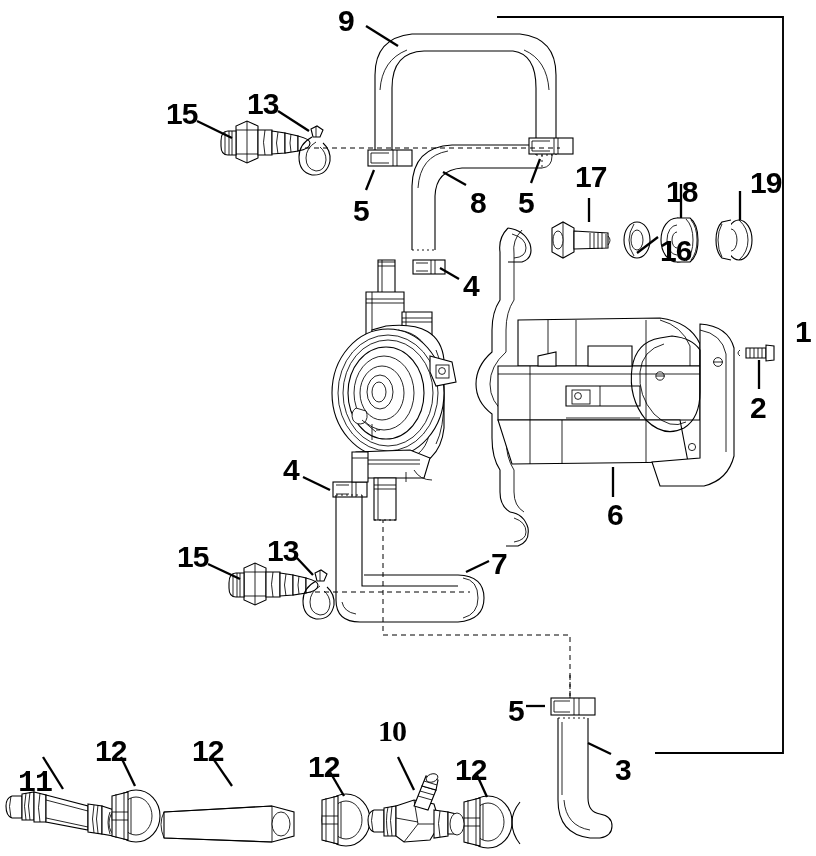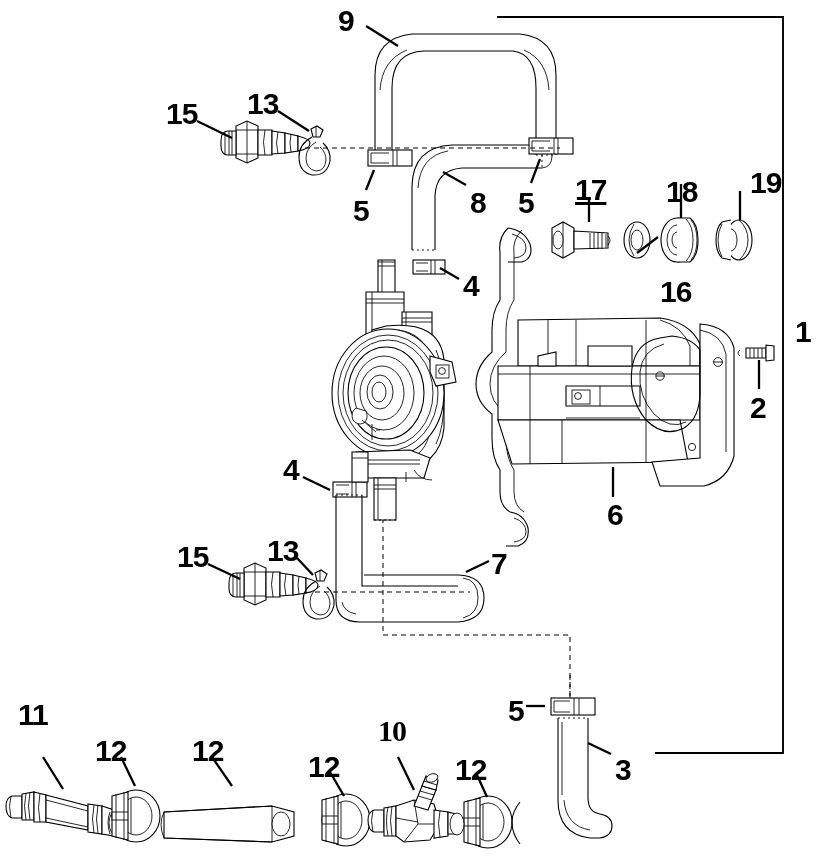--- a/index.html
+++ b/index.html
@@ -486,34 +486,34 @@
       <path class="lead" d="M477 775 L487 797"></path>
     </g>
   </svg>
 
   <div class="callout" style="left:338px; top:6px;">9</div>
   <div class="callout" style="left:166px; top:99px;">15</div>
   <div class="callout" style="left:247px; top:89px;">13</div>
   <div class="callout" style="left:353px; top:196px;">5</div>
   <div class="callout" style="left:470px; top:188px;">8</div>
   <div class="callout" style="left:518px; top:188px;">5</div>
-  <div class="callout" style="left:575px; top:175px;text-decoration:underline;">17</div>
+  <div class="callout" style="left:575px; top:162px;">17</div>
   <div class="callout" style="left:666px; top:177px;">18</div>
   <div class="callout" style="left:728px; top:168px;margin-left:22px;">19</div>
-  <div class="callout" style="left:660px; top:236px;margin-top:41px;">16</div>
+  <div class="callout" style="left:660px; top:236px;">16</div>
   <div class="callout" style="left:463px; top:271px;">4</div>
   <div class="callout" style="left:795px; top:317px;">1</div>
   <div class="callout" style="left:750px; top:393px;">2</div>
   <div class="callout" style="left:607px; top:500px;">6</div>
   <div class="callout" style="left:283px; top:455px;">4</div>
   <div class="callout" style="left:177px; top:542px;">15</div>
   <div class="callout" style="left:267px; top:536px;">13</div>
   <div class="callout" style="left:491px; top:549px;">7</div>
   <div class="callout" style="left:508px; top:696px;">5</div>
   <div class="callout" style="left:615px; top:755px;">3</div>
-  <div class="callout" style="left:18px;  top:700px;">11</div>
+  <div class="callout" style="left:18px;  top:768px;font-family:Liberation Mono, monospace;">11</div>
   <div class="callout" style="left:95px;  top:736px;">12</div>
   <div class="callout" style="left:192px; top:736px;">12</div>
   <div class="callout" style="left:308px; top:752px;">12</div>
   <div class="callout" style="left:378px; top:716px;font-family:Liberation Serif, serif;">10</div>
   <div class="callout" style="left:455px; top:755px;">12</div>
 
 </div>
 
 </body></html>

